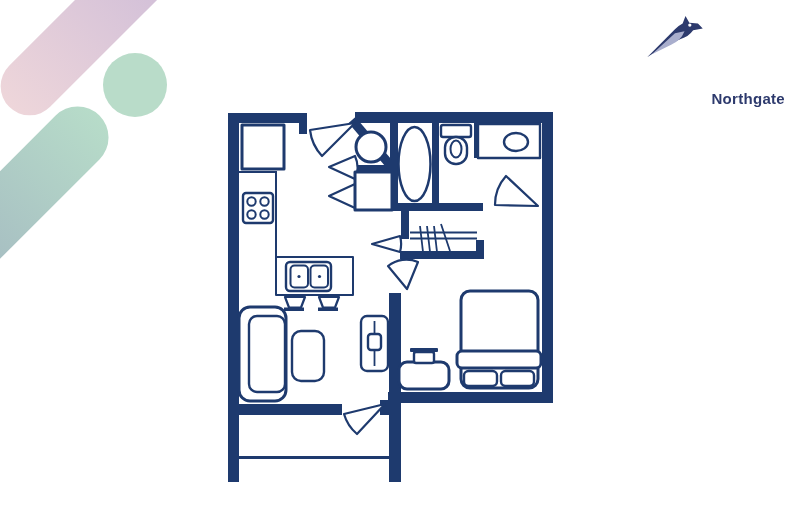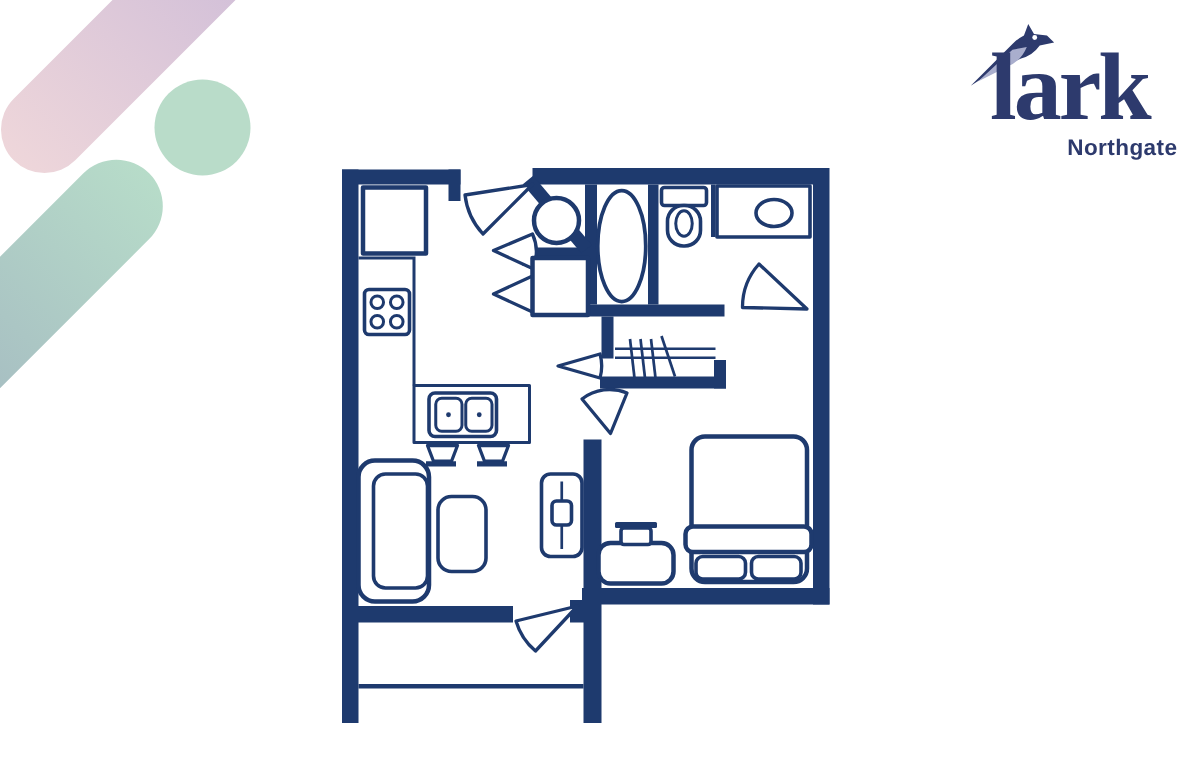--- a/index.html
+++ b/index.html
@@ -55,21 +55,20 @@
 <div class="capsule capsule-pink"></div>
 <div class="circle-mint"></div>
 <div class="capsule capsule-teal"></div>
 
 <div class="logo">
   <svg class="logo-bird" viewBox="0 0 62 48" aria-hidden="true">
     <path fill="var(--logo-navy)" d="M3,45 L32,16 Q36,12 40,10 L43,2 L47,9 L56,10 L61,15 L51,17 Q46,24 38,26 L20,34 Z"></path>
     <path fill="var(--lavender)" d="M8,42 L32,20 L42,18 Q38,28 28,32 Z"></path>
     <circle fill="#ffffff" cx="47.5" cy="11.5" r="1.7"></circle>
   </svg>
-  <div class="logo-word">lark</div>
   <div class="logo-loc">Northgate</div>
 </div>
 
 <svg class="plan" viewBox="220 100 345 390">
 
   <g>
     <rect class="wall" x="228" y="113" width="79" height="10"></rect>
     <rect class="wall" x="299" y="113" width="8" height="21"></rect>
     <rect class="wall" x="355" y="112" width="197" height="11"></rect>
     <rect class="wall" x="228" y="113" width="11" height="369"></rect>

